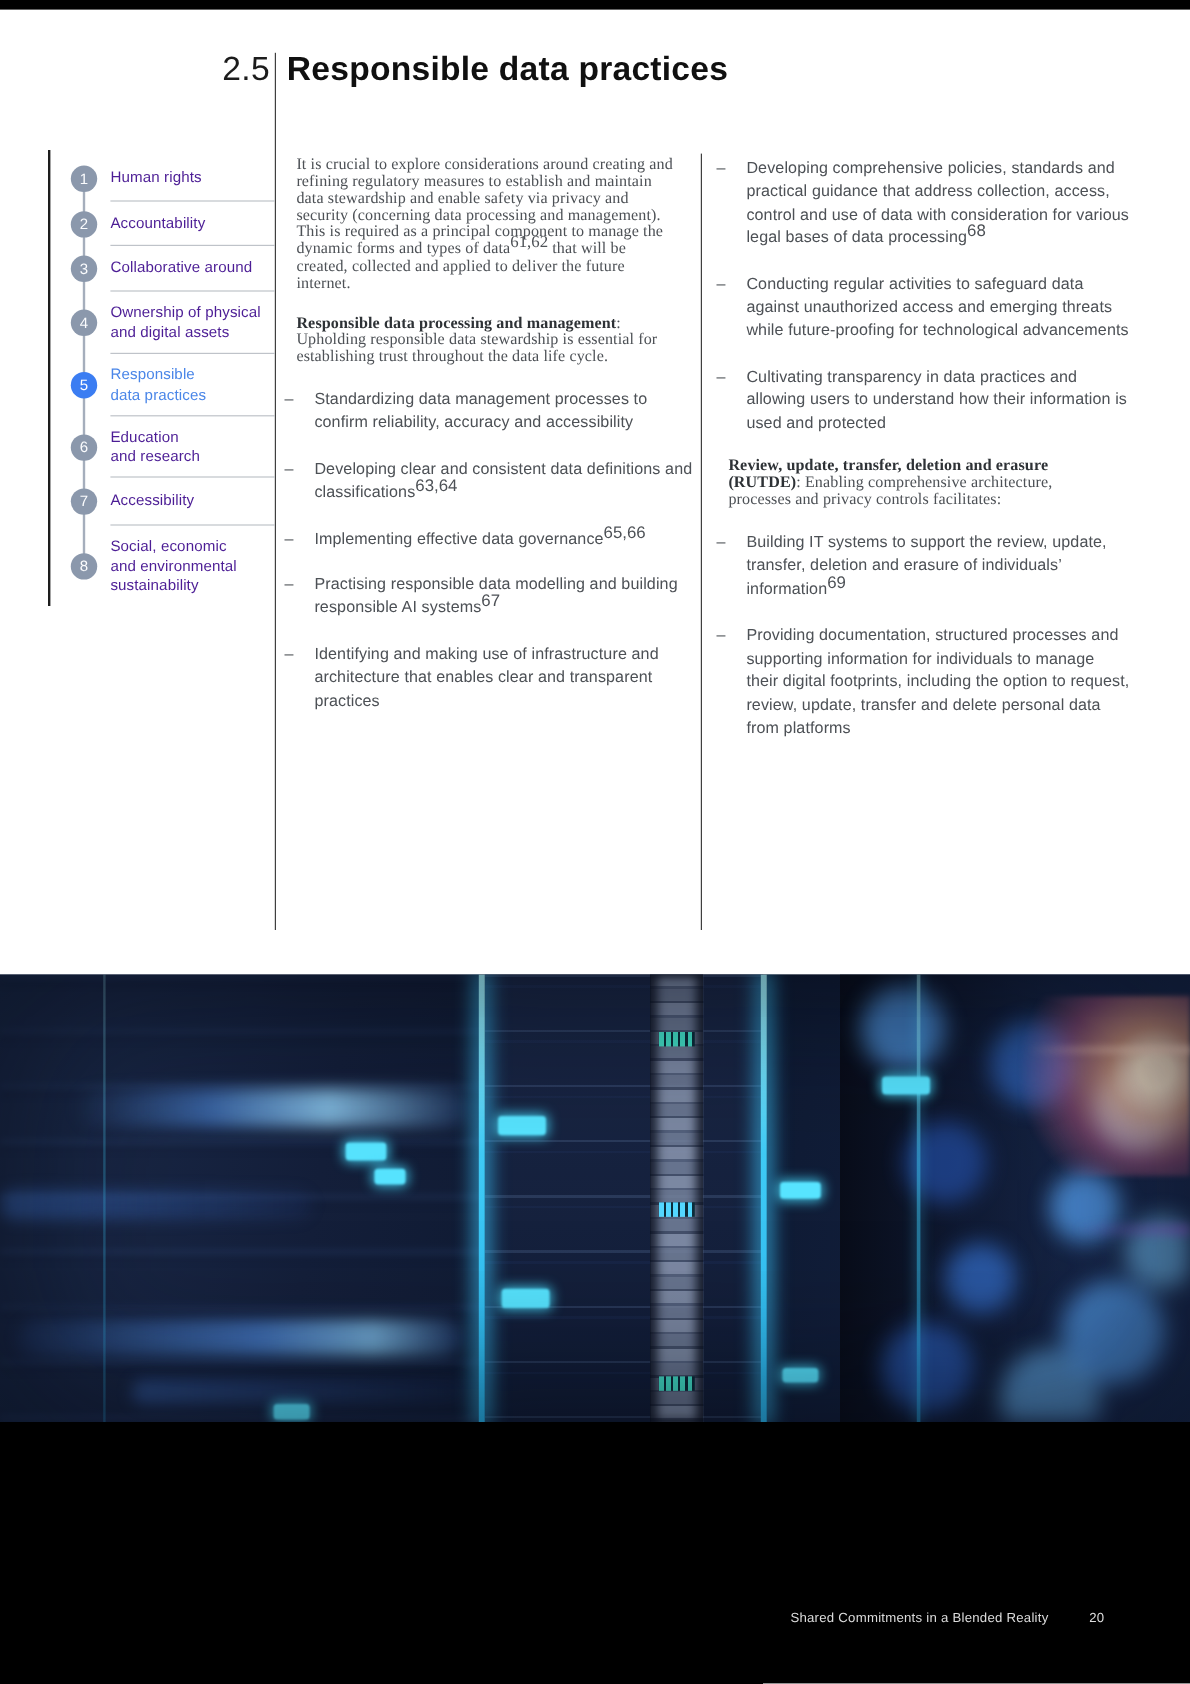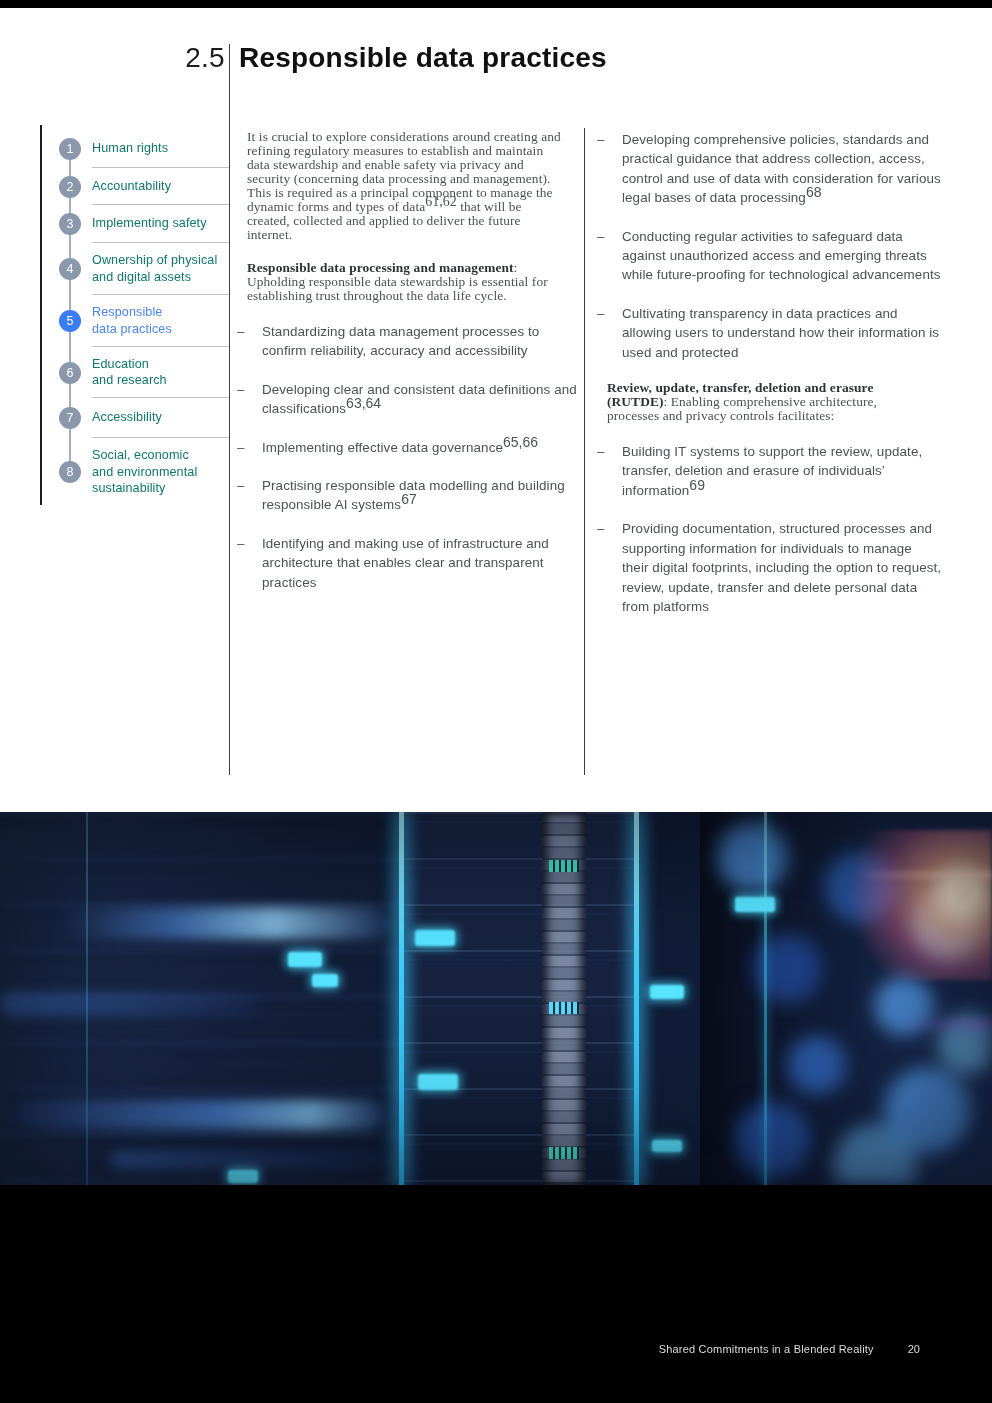--- a/index.html
+++ b/index.html
@@ -28,21 +28,21 @@
   .side-item:nth-child(5){height:52px;}
   .side-item:nth-child(6){height:52px;}
   .side-item:nth-child(7){height:51px;}
   .side-item:nth-child(8){height:40px;}
   .side-item:nth-child(9){height:68px;}
   .circle-col{width:37px;flex:none;display:flex;align-items:center;}
   .circle{width:22px;height:22px;margin-left:4px;border-radius:50%;background:#8b98ac;
     color:#fbfcfe;font-size:12.5px;display:flex;align-items:center;justify-content:center;position:relative;z-index:1;}
   .label-col{flex:1;display:flex;align-items:center;}
   .side-item:not(:last-child) .label-col{border-bottom:1px solid #bfc3c9;}
-  .side-label{font-size:12.6px;line-height:16.5px;color:#0f766e;white-space:pre-line;letter-spacing:.1px;}
+  .side-label{font-size:12.6px;line-height:16.5px;color:#4c1d95;white-space:pre-line;letter-spacing:.1px;}
   .side-item.active .circle{background:#3b7df2;}
   .side-item.active .side-label{color:#4a86e8;}
 
   
   .col{position:absolute;top:130px;}
   .col.left{left:237px;width:340px;}
   .col.right{left:597px;width:345px;}
   .para{margin:0 10px 19px;font-size:13.4px;line-height:14px;color:#4d5156;letter-spacing:.1px;font-family:Liberation Serif, serif;}
   .bullet{display:flex;margin-bottom:19px;}
   .dash{width:25px;flex:none;font-size:13.4px;line-height:19.4px;color:#4d5156;}
@@ -144,21 +144,21 @@
         </div>
         <div class="label-col">
           <span class="side-label">Accountability</span>
         </div>
       </div>
       <div class="side-item">
         <div class="circle-col">
           <span class="circle">3</span>
         </div>
         <div class="label-col">
-          <span class="side-label">Implementing safety</span>
+          <span class="side-label">Collaborative around</span>
         </div>
       </div>
       <div class="side-item">
         <div class="circle-col">
           <span class="circle">4</span>
         </div>
         <div class="label-col">
           <span class="side-label">Ownership of physical
 and digital assets</span>
         </div>

